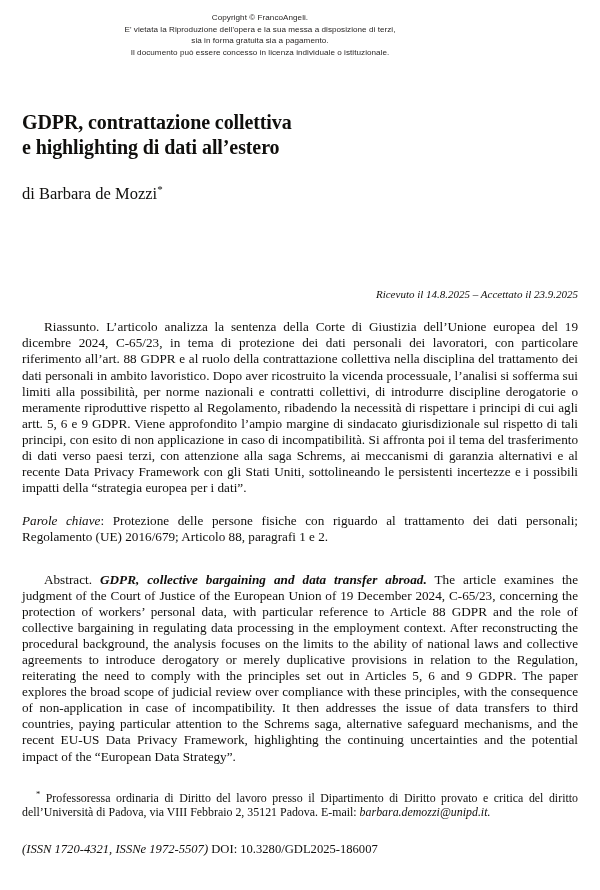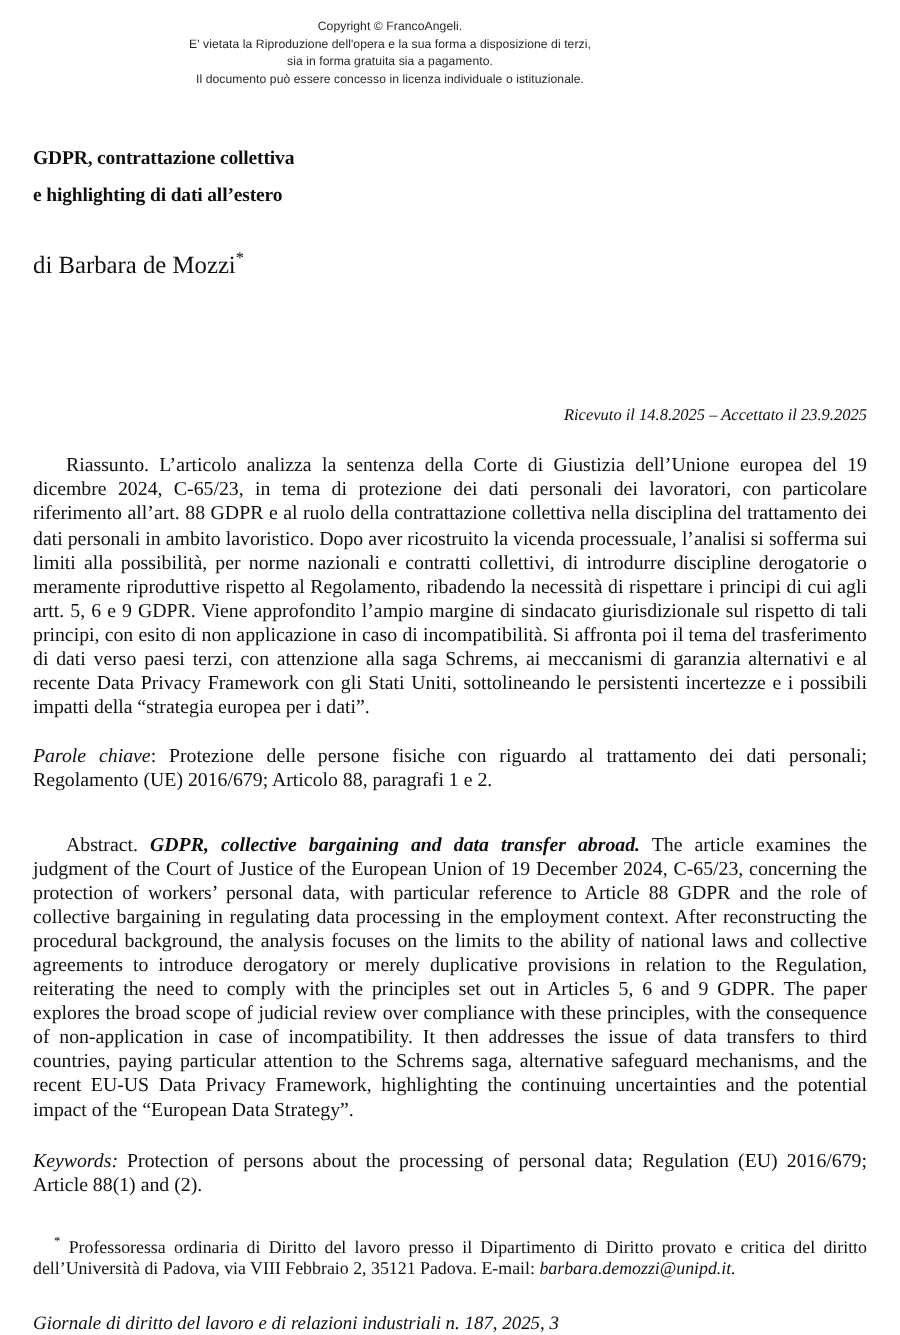--- a/index.html
+++ b/index.html
@@ -41,24 +41,24 @@
     margin: 0 auto;
     width: 556px;
     padding-left: 22px;
     padding-right: 22px;
     box-sizing: content-box;
   }
   .content-inner { width: 556px; }
 
   
   .doc-title {
-    font-size: 13px;
+    font-size: 20px;
     font-weight: bold;
     line-height: 24.5px;
-    margin-top: 35px;
+    margin-top: 52px;
     letter-spacing: -0.1px;
   }
   .doc-title .tline { display: block; }
 
   .author-line {
     font-size: 16.5px;
     line-height: 20px;
     margin-top: 25px;
     font-weight: normal;
   }
@@ -119,21 +119,21 @@
   .journal-footer .jline { display: block; }
   .journal-footer .ital { font-style: italic; }
 </style>
 </head>
 <body>
 
 <div class="page">
 
   <div class="copyright-block">
     <span class="cline">Copyright © FrancoAngeli.</span>
-    <span class="cline">E' vietata la Riproduzione dell'opera e la sua forma a disposizione di terzi,</span>
+    <span class="cline">E' vietata la Riproduzione dell'opera e la sua messa a disposizione di terzi,</span>
     <span class="cline">sia in forma gratuita sia a pagamento.</span>
     <span class="cline">Il documento può essere concesso in licenza individuale o istituzionale.</span>
   </div>
 
   <div class="content">
     <div class="content-inner">
 
       <h1 class="doc-title">
         <span class="tline">GDPR, contrattazione collettiva</span>
         <span class="tline">e highlighting di dati all’estero</span>
@@ -142,25 +142,23 @@
       <div class="author-line"><span>di </span><span>Barbara de Mozzi</span><span class="star">*</span></div>
 
       <div class="received-line">Ricevuto il 14.8.2025 – Accettato il 23.9.2025</div>
 
       <div class="para indent riassunto-block"><span class="lead-bold">Riassunto</span><span>. </span><span>L’articolo analizza la sentenza della Corte di Giustizia dell’Unione europea del 19 dicembre 2024, C-65/23, in tema di protezione dei dati personali dei lavoratori, con particolare riferimento all’art. 88 GDPR e al ruolo della contrattazione collettiva nella disciplina del trattamento dei dati personali in ambito lavoristico. Dopo aver ricostruito la vicenda processuale, l’analisi si sofferma sui limiti alla possibilità, per norme nazionali e contratti collettivi, di introdurre discipline derogatorie o meramente riproduttive rispetto al Regolamento, ribadendo la necessità di rispettare i principi di cui agli artt. 5, 6 e 9 GDPR. Viene approfondito l’ampio margine di sindacato giurisdizionale sul rispetto di tali principi, con esito di non applicazione in caso di incompatibilità. Si affronta poi il tema del trasferimento di dati verso paesi terzi, con attenzione alla saga Schrems, ai meccanismi di garanzia alternativi e al recente Data Privacy Framework con gli Stati Uniti, sottolineando le persistenti incertezze e i possibili impatti della “strategia europea per i dati”.</span></div>
 
       <div class="para parole-block"><span class="lead-italic">Parole chiave</span><span>: </span><span>Protezione delle persone fisiche con riguardo al trattamento dei dati personali; Regolamento (UE) 2016/679; Articolo 88, paragrafi 1 e 2.</span></div>
 
       <div class="para indent abstract-block"><span class="lead-bold">Abstract.</span> <span class="lead-bold-italic">GDPR, collective bargaining and data transfer abroad.</span> <span>The article examines the judgment of the Court of Justice of the European Union of 19 December 2024, C-65/23, concerning the protection of workers’ personal data, with particular reference to Article 88 GDPR and the role of collective bargaining in regulating data processing in the employment context. After reconstructing the procedural background, the analysis focuses on the limits to the ability of national laws and collective agreements to introduce derogatory or merely duplicative provisions in relation to the Regulation, reiterating the need to comply with the principles set out in Articles 5, 6 and 9 GDPR. The paper explores the broad scope of judicial review over compliance with these principles, with the consequence of non-application in case of incompatibility. It then addresses the issue of data transfers to third countries, paying particular attention to the Schrems saga, alternative safeguard mechanisms, and the recent EU-US Data Privacy Framework, highlighting the continuing uncertainties and the potential impact of the “European Data Strategy”.</span></div>
 
-      <div class="para keywords-block"><span class="lead-italic">Keywords:</span><span> Protection of persons about the processing of personal data; Regulation (EU) 2016/679; Article 88(1) and (2).</span></div>
 
       <div class="footnote-block"><span class="fn-indent"></span><span class="fn-marker">*</span><span> Professoressa ordinaria di Diritto del lavoro presso il Dipartimento di Diritto provato e critica del diritto dell’Università di Padova, via VIII Febbraio 2, 35121 Padova. E-mail: </span><span class="email">barbara.demozzi@unipd.it.</span></div>
 
       <div class="journal-footer">
-        <span class="jline ital">Giornale di diritto del lavoro e di relazioni industriali n. 187, 2025, 3</span>
         <span class="jline"><span class="ital">(ISSN 1720-4321, ISSNe 1972-5507)</span><span> DOI: 10.3280/GDL2025-186007</span></span>
       </div>
 
     </div>
   </div>
 
 </div>
 
 </body></html>

